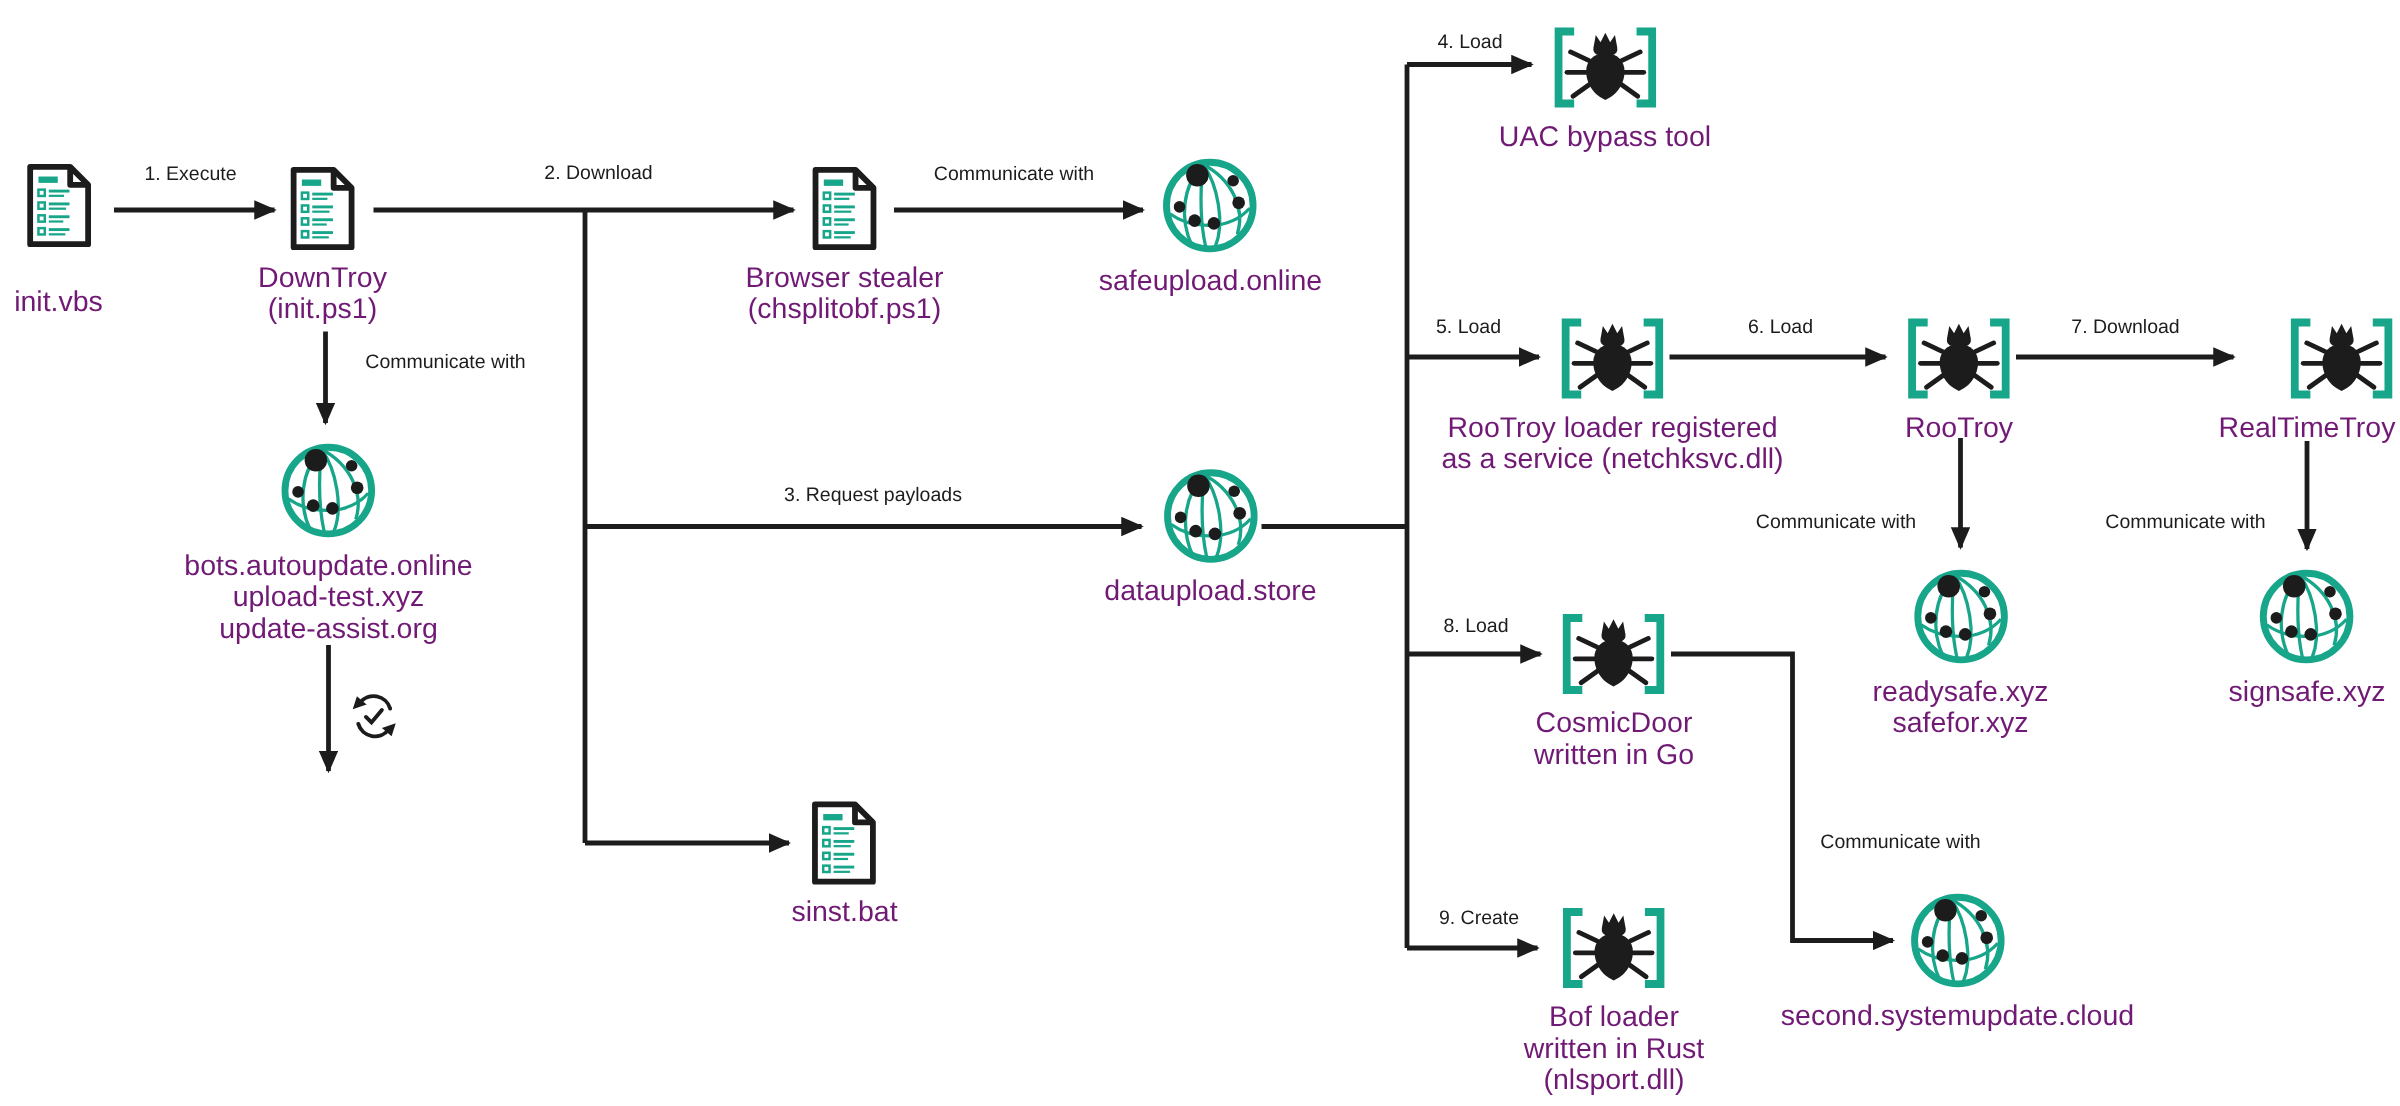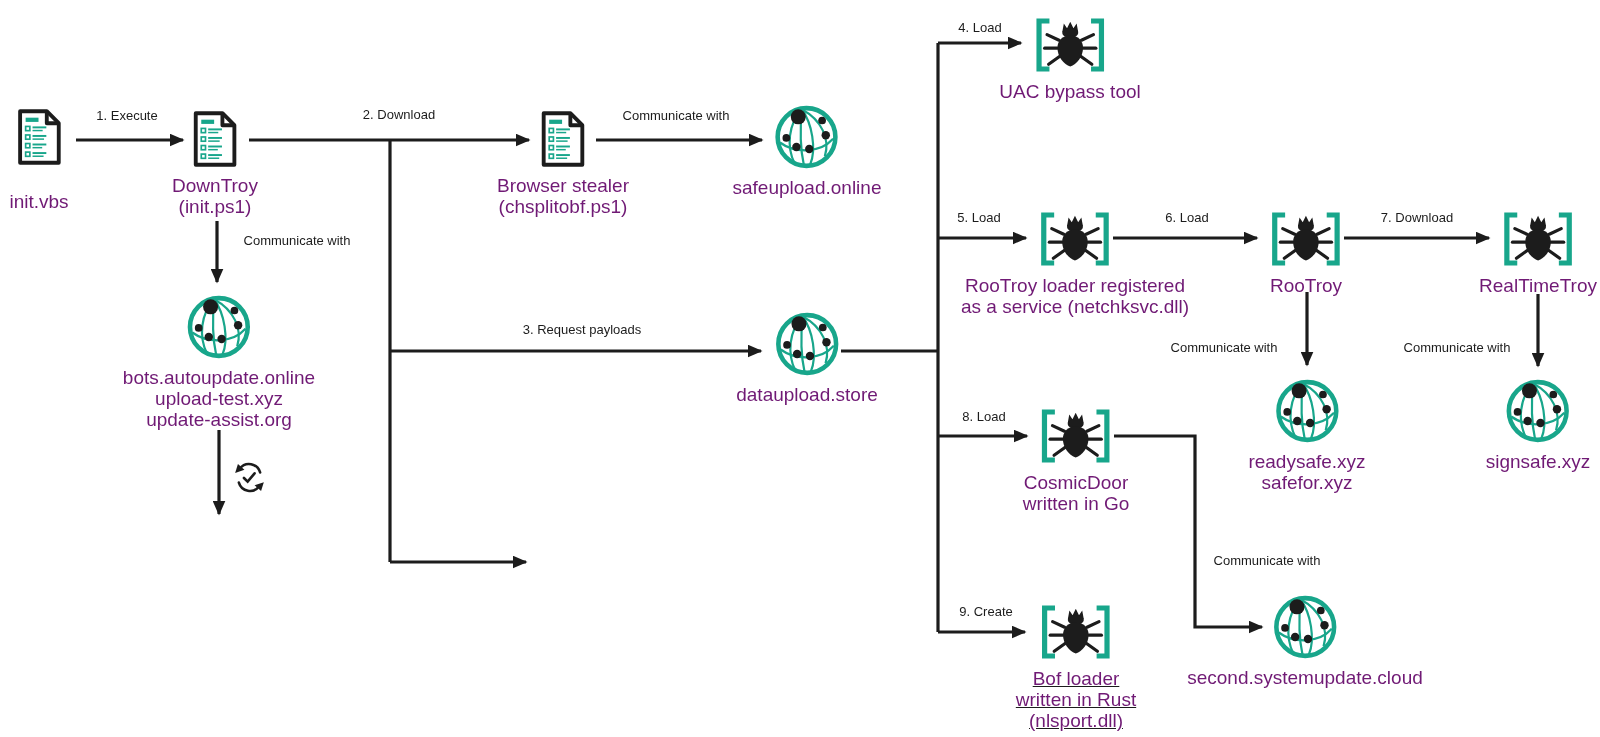--- a/index.html
+++ b/index.html
@@ -191,20 +191,26 @@
   </div>
 
 
   <div class="node" style="left:807px; top:311px;">
     <svg class="icon" width="66" height="66" viewBox="0 0 72 72">
         <use href="#globe-icon"></use>
       </svg>
     <div class="nlabel">dataupload.store</div>
   </div>
 
+  <div class="node" style="left:563px; top:533px;">
+    <svg class="icon" width="46" height="58" viewBox="0 0 50 62">
+        <use href="#doc-icon"></use>
+      </svg>
+    <div class="nlabel">sinst.bat</div>
+  </div>
 
   <div class="node" style="left:1070px; top:16px;">
     <svg class="icon" width="72" height="58" viewBox="0 0 90 72">
         <use href="#bug-icon"></use>
       </svg>
     <div class="nlabel">UAC bypass tool</div>
   </div>
 
   <div class="node" style="left:1075px; top:210px;justify-content:center;">
     <svg class="icon" width="72" height="58" viewBox="0 0 90 72">
@@ -214,21 +220,21 @@
     <div class="nlabel">as a service (netchksvc.dll)</div>
   </div>
 
   <div class="node" style="left:1306px; top:210px;">
     <svg class="icon" width="72" height="58" viewBox="0 0 90 72">
         <use href="#bug-icon"></use>
       </svg>
     <div class="nlabel">RooTroy</div>
   </div>
 
-  <div class="node" style="left:1538px; top:210px;">
+  <div class="node" style="left:1538px; top:210px;align-items:flex-end;">
     <svg class="icon" width="72" height="58" viewBox="0 0 90 72">
         <use href="#bug-icon"></use>
       </svg>
     <div class="nlabel">RealTimeTroy</div>
   </div>
 
   <div class="node" style="left:1307px; top:378px;">
     <svg class="icon" width="66" height="66" viewBox="0 0 72 72">
         <use href="#globe-icon"></use>
       </svg>
@@ -251,21 +257,21 @@
     <div class="nlabel">written in Go</div>
   </div>
 
   <div class="node" style="left:1305px; top:594px;">
     <svg class="icon" width="66" height="66" viewBox="0 0 72 72">
         <use href="#globe-icon"></use>
       </svg>
     <div class="nlabel">second.systemupdate.cloud</div>
   </div>
 
-  <div class="node" style="left:1076px; top:603px;text-decoration:underline;">
+  <div class="node" style="left:1076px; top:603px;">
     <svg class="icon" width="72" height="58" viewBox="0 0 90 72">
         <use href="#bug-icon"></use>
       </svg>
     <div class="nlabel">Bof loader</div>
     <div class="nlabel">written in Rust</div>
     <div class="nlabel">(nlsport.dll)</div>
   </div>
 
 </div>
 

